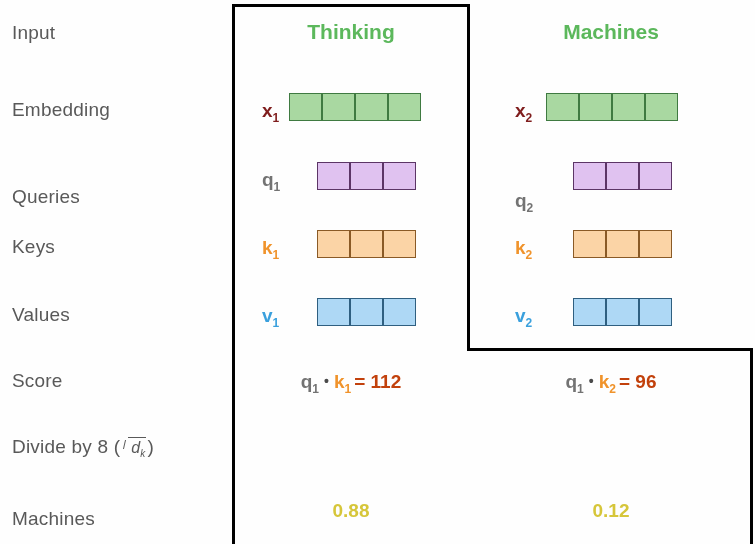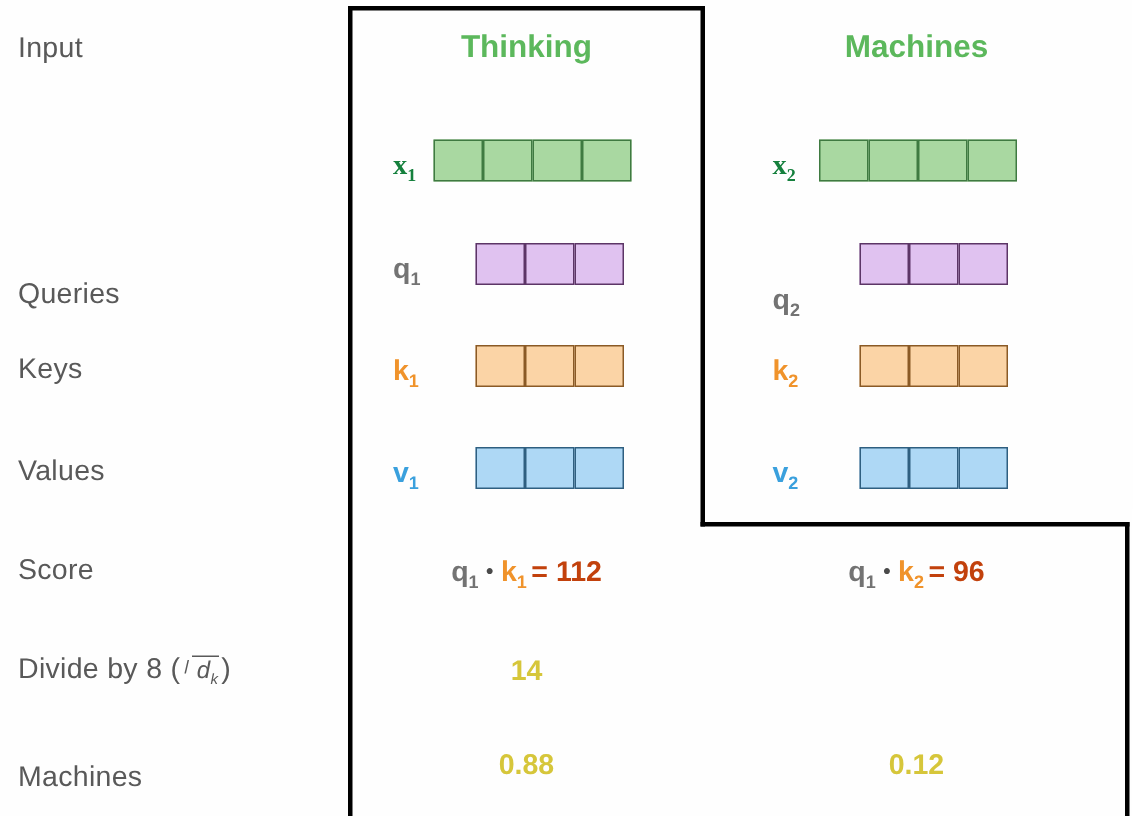--- a/index.html
+++ b/index.html
@@ -104,21 +104,21 @@
     height: 28px;
   }
 
   
   .t-emb .cell   { background: #a9d8a1; border: 1.2px solid #3f7a41; }
   .t-emb .cell + .cell { border-left-width: 1.2px; }
   .t-q   .cell   { background: #e0c2f0; border: 1.2px solid #5c3566; }
   .t-k   .cell   { background: #fbd4a6; border: 1.2px solid #8a5a26; }
   .t-v   .cell   { background: #aed8f5; border: 1.2px solid #2f5f80; }
 
-  .c-emb { color: #15803d; font-family: Liberation Serif, serif; }
+  .c-emb { color: #7f1d1d; }
   .c-q   { color: #737373; }
   .c-k   { color: #f0932b; }
   .c-v   { color: #3aa0dd; }
 
   
   .score-line {
     position: absolute;
     font-size: 19px;
     font-weight: bold;
     font-family: "Liberation Sans", sans-serif;
@@ -156,20 +156,21 @@
   <div class="border-seg" style="left:232px; top:4px; width:3px; height:540px;"></div>
 
   <div class="border-seg" style="left:467px; top:4px; width:3px; height:347px;"></div>
 
   <div class="border-seg" style="left:467px; top:348px; width:286px; height:3px;"></div>
 
   <div class="border-seg" style="left:750px; top:348px; width:3px; height:196px;"></div>
 
   <div class="row-label" style="top:22px;">Input</div>
 
+  <div class="row-label" style="top:99px;">Embedding</div>
 
   <div class="row-label" style="top:186px;">Queries</div>
 
   <div class="row-label" style="top:236px;">Keys</div>
 
   <div class="row-label" style="top:304px;">Values</div>
 
   <div class="row-label" style="top:370px;">Score</div>
 
   <div class="row-label" style="top:436px;">
@@ -256,18 +257,17 @@
   </div>
 
   <div class="score-line" style="left:241px; top:371px;">
     <span class="c-q"><span>q</span><sub>1</sub></span><span class="dot">•</span><span class="c-k"><span>k</span><sub>1</sub></span><span class="eq">= 112</span>
   </div>
 
   <div class="score-line" style="left:501px; top:371px;">
     <span class="c-q"><span>q</span><sub>1</sub></span><span class="dot">•</span><span class="c-k"><span>k</span><sub>2</sub></span><span class="eq">= 96</span>
   </div>
 
-  <div class="num-line" style="left:241px; top:437px;">14</div>
 
   <div class="num-line" style="left:241px; top:500px;">0.88</div>
   <div class="num-line" style="left:501px; top:500px;">0.12</div>
 
 </div>
 
 </body></html>

